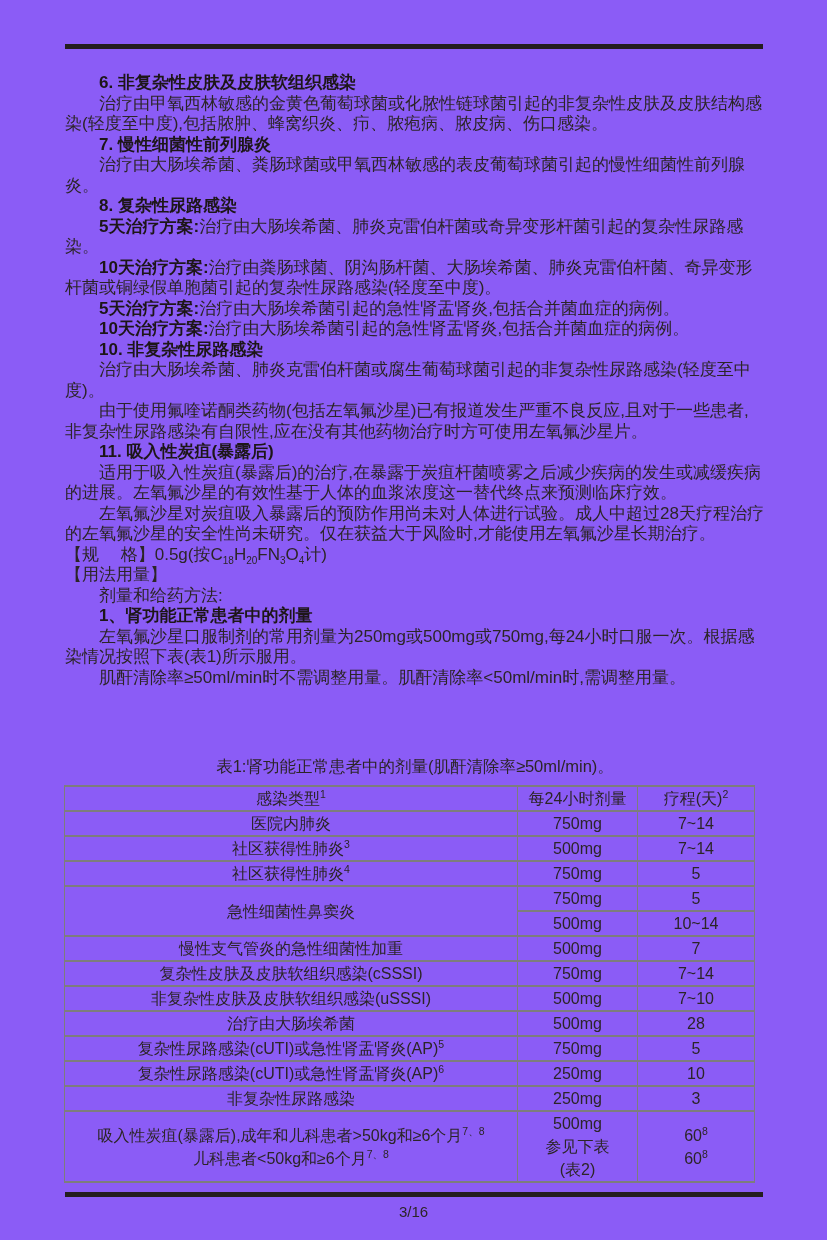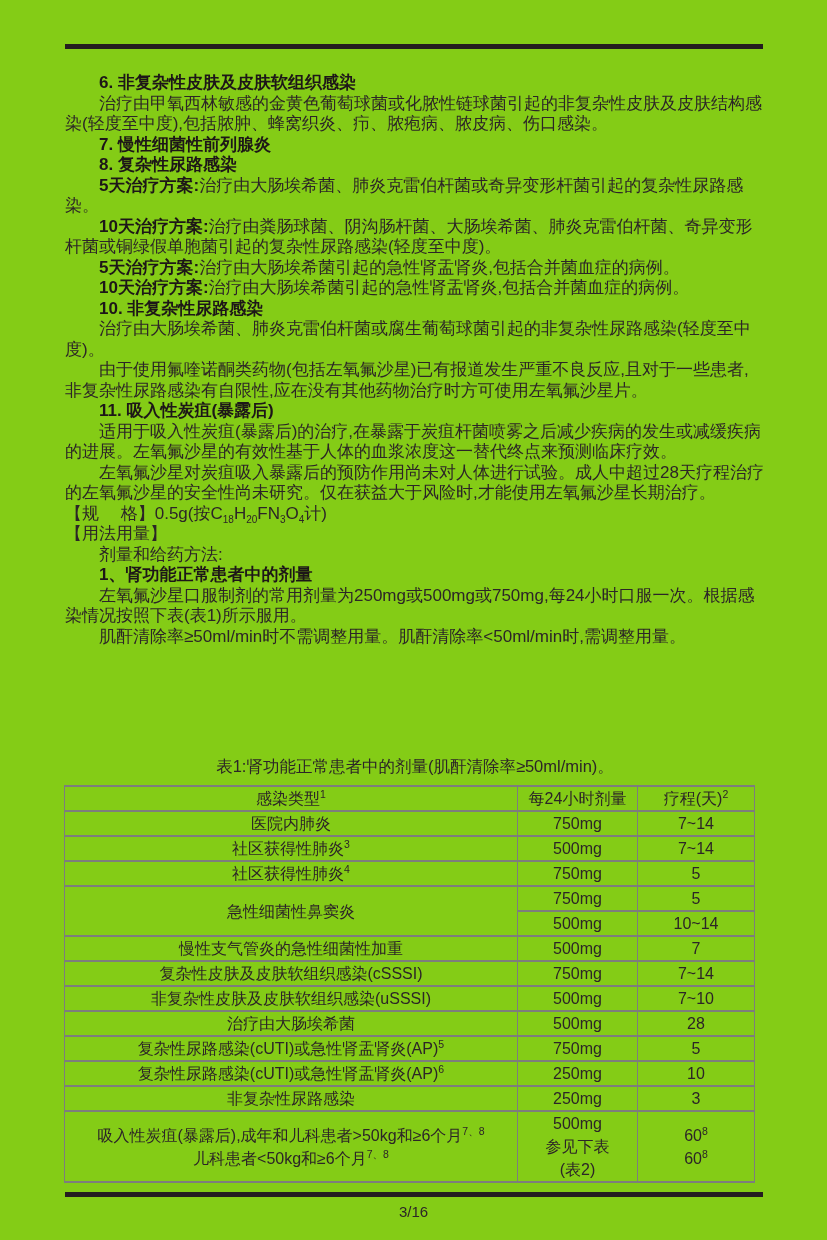--- a/index.html
+++ b/index.html
@@ -1,21 +1,21 @@
 <!DOCTYPE html>
 <html><head>
 <meta charset="utf-8">
 <style>
   html, body { margin: 0; padding: 0; background: #e8e8e8; }
   .page {
     position: relative;
     width: 827px;
     height: 1240px;
     margin: 0 auto;
-    background: #84cc16;
+    background: #8b5cf6;
     overflow: hidden;
     font-family: "Liberation Sans", sans-serif;
     color: #2c2527;
   }
   .rule {
     position: absolute;
     left: 65px;
     width: 698px;
     height: 5px;
     background: #241d1f;
@@ -80,20 +80,21 @@
 <body>
 
 <div class="page">
   <div class="rule rule-top"></div>
 
   <div class="content">
 
   <p class="blk heading"><span>6. 非复杂性皮肤及皮肤软组织感染</span></p>
       <p class="blk para"><span>治疗由甲氧西林敏感的金黄色葡萄球菌或化脓性链球菌引起的非复杂性皮肤及皮肤结构感染(轻度至中度),包括脓肿、蜂窝织炎、疖、脓疱病、脓皮病、伤口感染。</span></p>
       <p class="blk heading"><span>7. 慢性细菌性前列腺炎</span></p>
+      <p class="blk para"><span>治疗由大肠埃希菌、粪肠球菌或甲氧西林敏感的表皮葡萄球菌引起的慢性细菌性前列腺炎。</span></p>
       <p class="blk heading"><span>8. 复杂性尿路感染</span></p>
       <p class="blk para"><b>5天治疗方案:</b><span>治疗由大肠埃希菌、肺炎克雷伯杆菌或奇异变形杆菌引起的复杂性尿路感染。</span></p>
       <p class="blk para"><b>10天治疗方案:</b><span>治疗由粪肠球菌、阴沟肠杆菌、大肠埃希菌、肺炎克雷伯杆菌、奇异变形杆菌或铜绿假单胞菌引起的复杂性尿路感染(轻度至中度)。</span></p>
       <p class="blk para"><b>5天治疗方案:</b><span>治疗由大肠埃希菌引起的急性肾盂肾炎,包括合并菌血症的病例。</span></p>
       <p class="blk para"><b>10天治疗方案:</b><span>治疗由大肠埃希菌引起的急性肾盂肾炎,包括合并菌血症的病例。</span></p>
       <p class="blk heading"><span>10. 非复杂性尿路感染</span></p>
       <p class="blk para"><span>治疗由大肠埃希菌、肺炎克雷伯杆菌或腐生葡萄球菌引起的非复杂性尿路感染(轻度至中度)。</span></p>
       <p class="blk para"><span>由于使用氟喹诺酮类药物(包括左氧氟沙星)已有报道发生严重不良反应,且对于一些患者,非复杂性尿路感染有自限性,应在没有其他药物治疗时方可使用左氧氟沙星片。</span></p>
       <p class="blk heading"><span>11. 吸入性炭疽(暴露后)</span></p>
       <p class="blk para"><span>适用于吸入性炭疽(暴露后)的治疗,在暴露于炭疽杆菌喷雾之后减少疾病的发生或减缓疾病的进展。左氧氟沙星的有效性基于人体的血浆浓度这一替代终点来预测临床疗效。</span></p>

